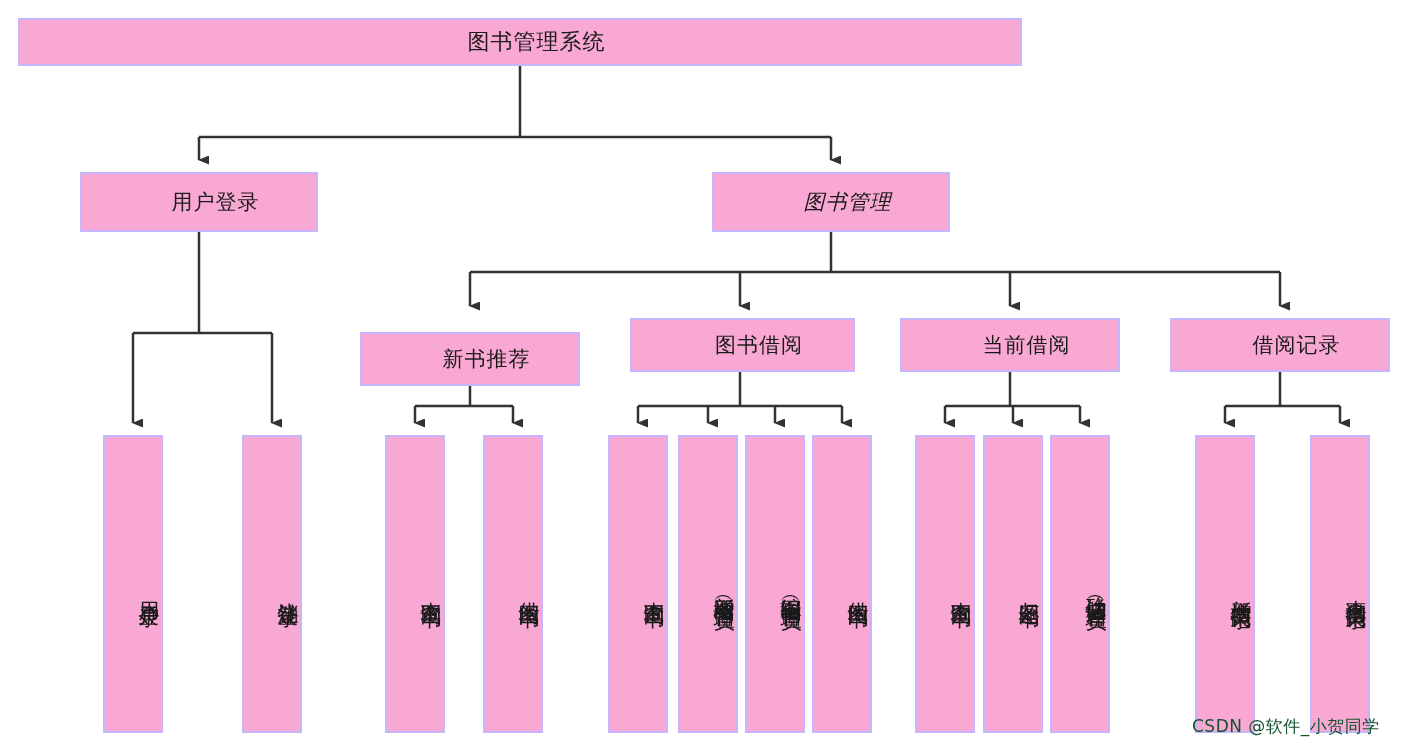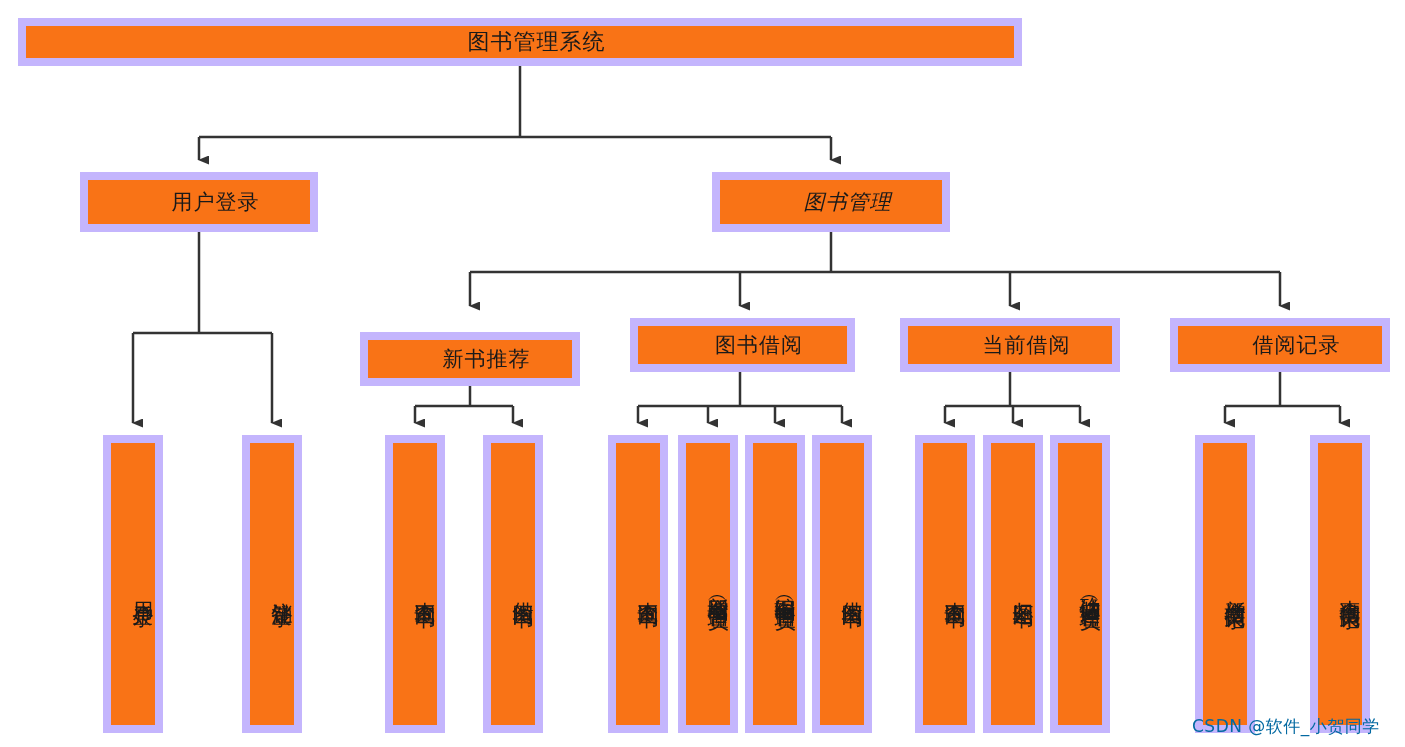--- a/index.html
+++ b/index.html
@@ -16,22 +16,22 @@
   }
   svg#wires{
     position:absolute;
     left:0;top:0;
     width:1405px;height:747px;
     pointer-events:none;
   }
   .node{
     position:absolute;
     box-sizing:border-box;
-    border:8px solid #c4b5fd;
-    background:#f97316;
+    border:2px solid #c4b5fd;
+    background:#f9a8d4;
     display:flex;
     align-items:center;
     justify-content:center;
     text-align:center;
     line-height:1.18;
     padding-left:33px;
   }
   .node.horiz{
     font-size:21px;
     letter-spacing:1px;
@@ -42,21 +42,21 @@
     font-size:21px;
     letter-spacing:2px;
     padding-top:10px;
     align-items:flex-start;
     justify-content:center;
   }
   .node.root{font-size:22px;}
   .watermark{
     position:absolute;
     font-size:17px;
-    color:#0369a1;
+    color:#14532d;
     letter-spacing:0.5px;
     white-space:nowrap;
     font-family:"DejaVu Sans","Liberation Sans",sans-serif;
   }
 </style>
 </head>
 <body>
 
 <div id="canvas">
 

